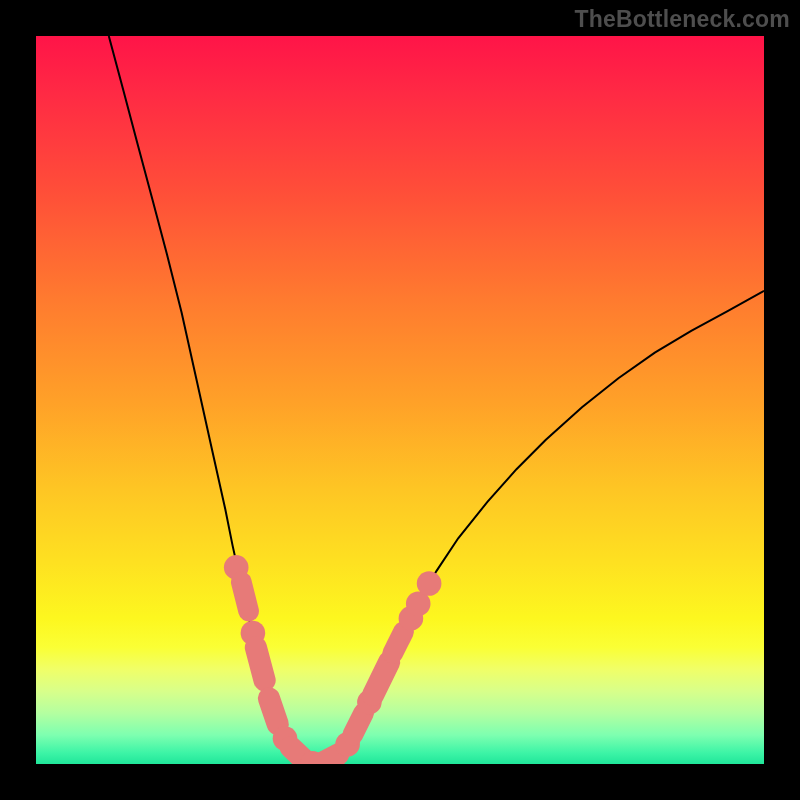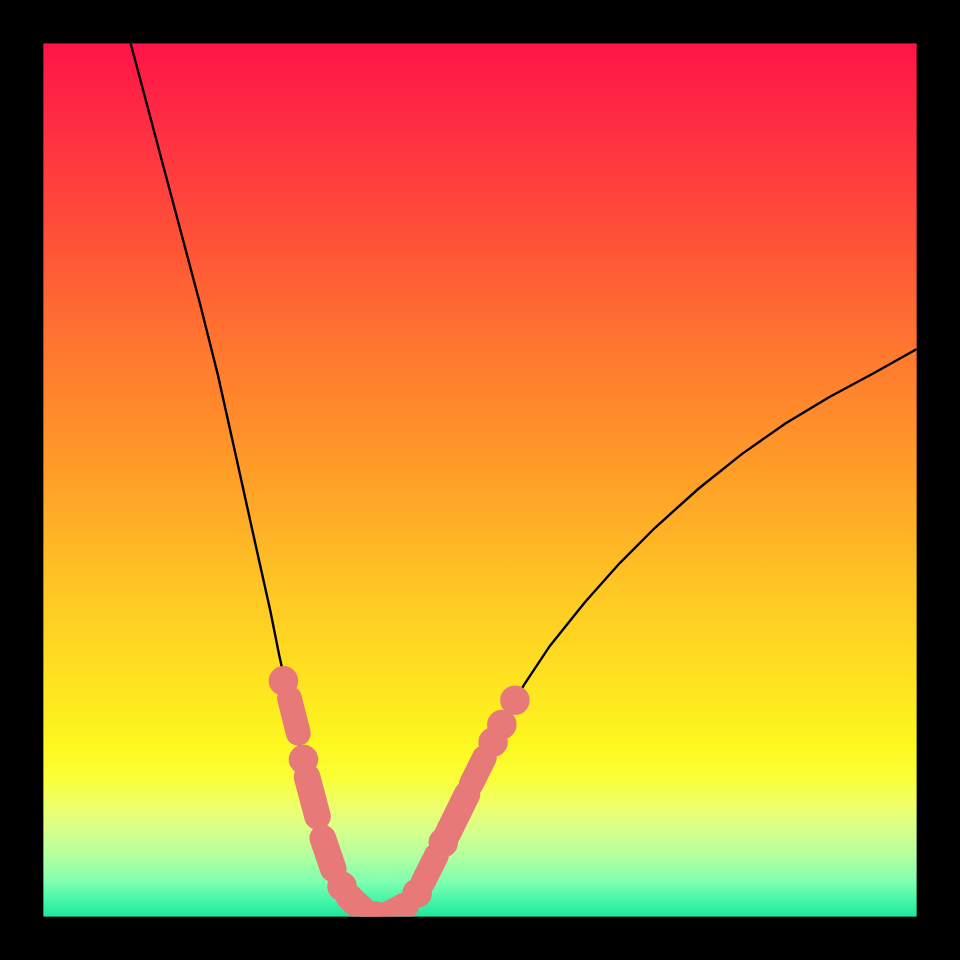--- a/index.html
+++ b/index.html
@@ -61,20 +61,21 @@
     stroke: #000;
     stroke-width: 2;
   }
   .dot, .pill {
     fill: #e77a78;
   }
 </style>
 </head>
 <body>
 <div class="stage">
+  <div class="watermark">TheBottleneck.com</div>
 
   <div class="plot">
     <div class="gradient"></div>
 
     <svg class="curve" viewBox="0 0 728 728" preserveAspectRatio="none">
       <path id="curvePath" class="curve-path" d="M72.8 0.0 L87.4 54.6 L101.9 109.2 L116.5 163.8 L131.0 218.4 L145.6 276.6 L160.2 342.2 L174.7 407.7 L189.3 473.2 L196.6 509.6 L203.8 542.4 L211.1 575.1 L218.4 604.2 L225.7 633.4 L233.0 658.8 L240.2 680.7 L247.5 698.9 L254.8 712.0 L262.1 720.7 L269.4 725.8 L276.6 728.0 L283.9 728.0 L291.2 725.8 L298.5 720.7 L305.8 713.4 L313.0 704.0 L320.3 691.6 L327.6 678.5 L334.9 663.9 L349.4 633.4 L364.0 602.8 L378.6 573.7 L400.4 535.1 L422.2 502.3 L451.4 465.9 L480.5 433.2 L509.6 404.0 L546.0 371.3 L582.4 342.2 L618.8 316.7 L655.2 294.8 L691.6 275.2 L728.0 254.8"></path>
       <g id="markers">
           <circle cx="200.2" cy="531.4" r="12.3" class="dot" fill="#e77a78"></circle>
           <line x1="205.3" y1="546.0" x2="212.6" y2="575.1" stroke="#e77a78" stroke-width="20.7" stroke-linecap="round" class="pill"></line>
           <circle cx="216.9" cy="597.0" r="12.3" class="dot" fill="#e77a78"></circle>

